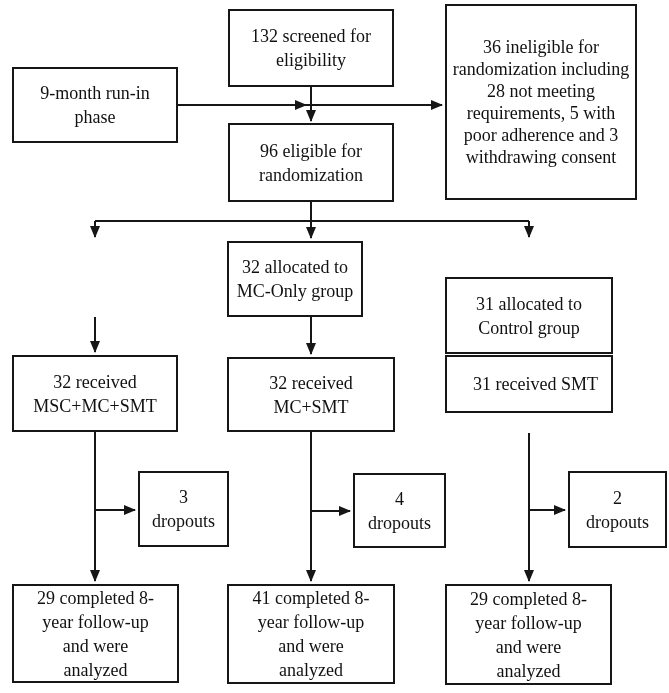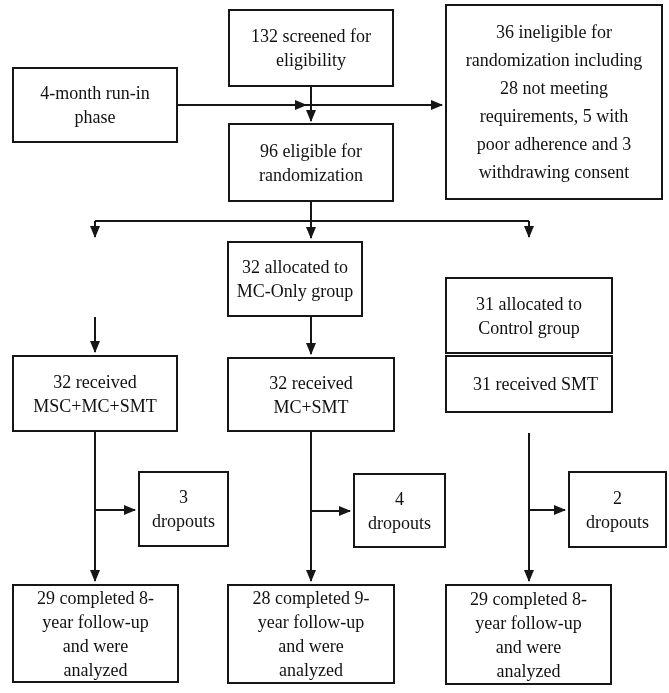--- a/index.html
+++ b/index.html
@@ -31,21 +31,21 @@
     align-items: center;
     justify-content: center;
     text-align: center;
     font-size: 18px;
     line-height: 24px;
     font-family: Liberation Serif, serif;
   }
   .node .txt { white-space: pre-line; }
   .b-runin        { left: 12px;  top: 67px;  width: 166px; height: 76px; }
   .b-screened     { left: 228px; top: 9px;   width: 166px; height: 78px; }
-  .b-ineligible   { left: 445px; top: 4px;   width: 218px; height: 196px; line-height: 28px; }
+  .b-ineligible   { left: 445px; top: 4px;   width: 192px; height: 196px; line-height: 22px; }
   .b-eligible     { left: 228px; top: 123px; width: 166px; height: 79px; }
   .b-alloc-dual   { left: 12px;  top: 240px; width: 166px; height: 77px; }
   .b-alloc-mc     { left: 227px; top: 241px; width: 136px; height: 76px; }
   .b-alloc-ctrl   { left: 445px; top: 240px; width: 168px; height: 77px; margin-top: 37px; }
   .b-recv-dual    { left: 12px;  top: 355px; width: 166px; height: 77px; }
   .b-recv-mc      { left: 227px; top: 357px; width: 168px; height: 75px; }
   .b-recv-ctrl    { left: 445px; top: 355px; width: 168px; height: 58px; padding-left: 13px; }
   .b-drop-dual    { left: 138px; top: 471px; width: 91px;  height: 76px; }
   .b-drop-mc      { left: 353px; top: 473px; width: 93px;  height: 75px; }
   .b-drop-ctrl    { left: 568px; top: 471px; width: 99px;  height: 77px; }
@@ -77,21 +77,21 @@
     <path class="wire" d="M529,317 V352" marker-end="url(#arw)"></path>
     <path class="wire" d="M95,432 V581" marker-end="url(#arw)"></path>
     <path class="wire" d="M311,432 V581" marker-end="url(#arw)"></path>
     <path class="wire" d="M529,433 V581" marker-end="url(#arw)"></path>
     <path class="wire" d="M95,510 H135" marker-end="url(#arw)"></path>
     <path class="wire" d="M311,511 H350" marker-end="url(#arw)"></path>
     <path class="wire" d="M529,510 H565" marker-end="url(#arw)"></path>
   </svg>
 
   <div class="node b-runin">
-    <span class="txt">4-month run-in
+    <span class="txt">9-month run-in
 phase</span>
   </div>
   <div class="node b-screened">
     <span class="txt">132 screened for
 eligibility</span>
   </div>
   <div class="node b-ineligible">
     <span class="txt">36 ineligible for
 randomization including
 28 not meeting
@@ -138,21 +138,21 @@
 dropouts</span>
   </div>
 
   <div class="node b-comp-dual">
     <span class="txt">29 completed 8-
 year follow-up
 and were
 analyzed</span>
   </div>
   <div class="node b-comp-mc">
-    <span class="txt">28 completed 9-
+    <span class="txt">41 completed 8-
 year follow-up
 and were
 analyzed</span>
   </div>
   <div class="node b-comp-ctrl">
     <span class="txt">29 completed 8-
 year follow-up
 and were
 analyzed</span>
   </div>

